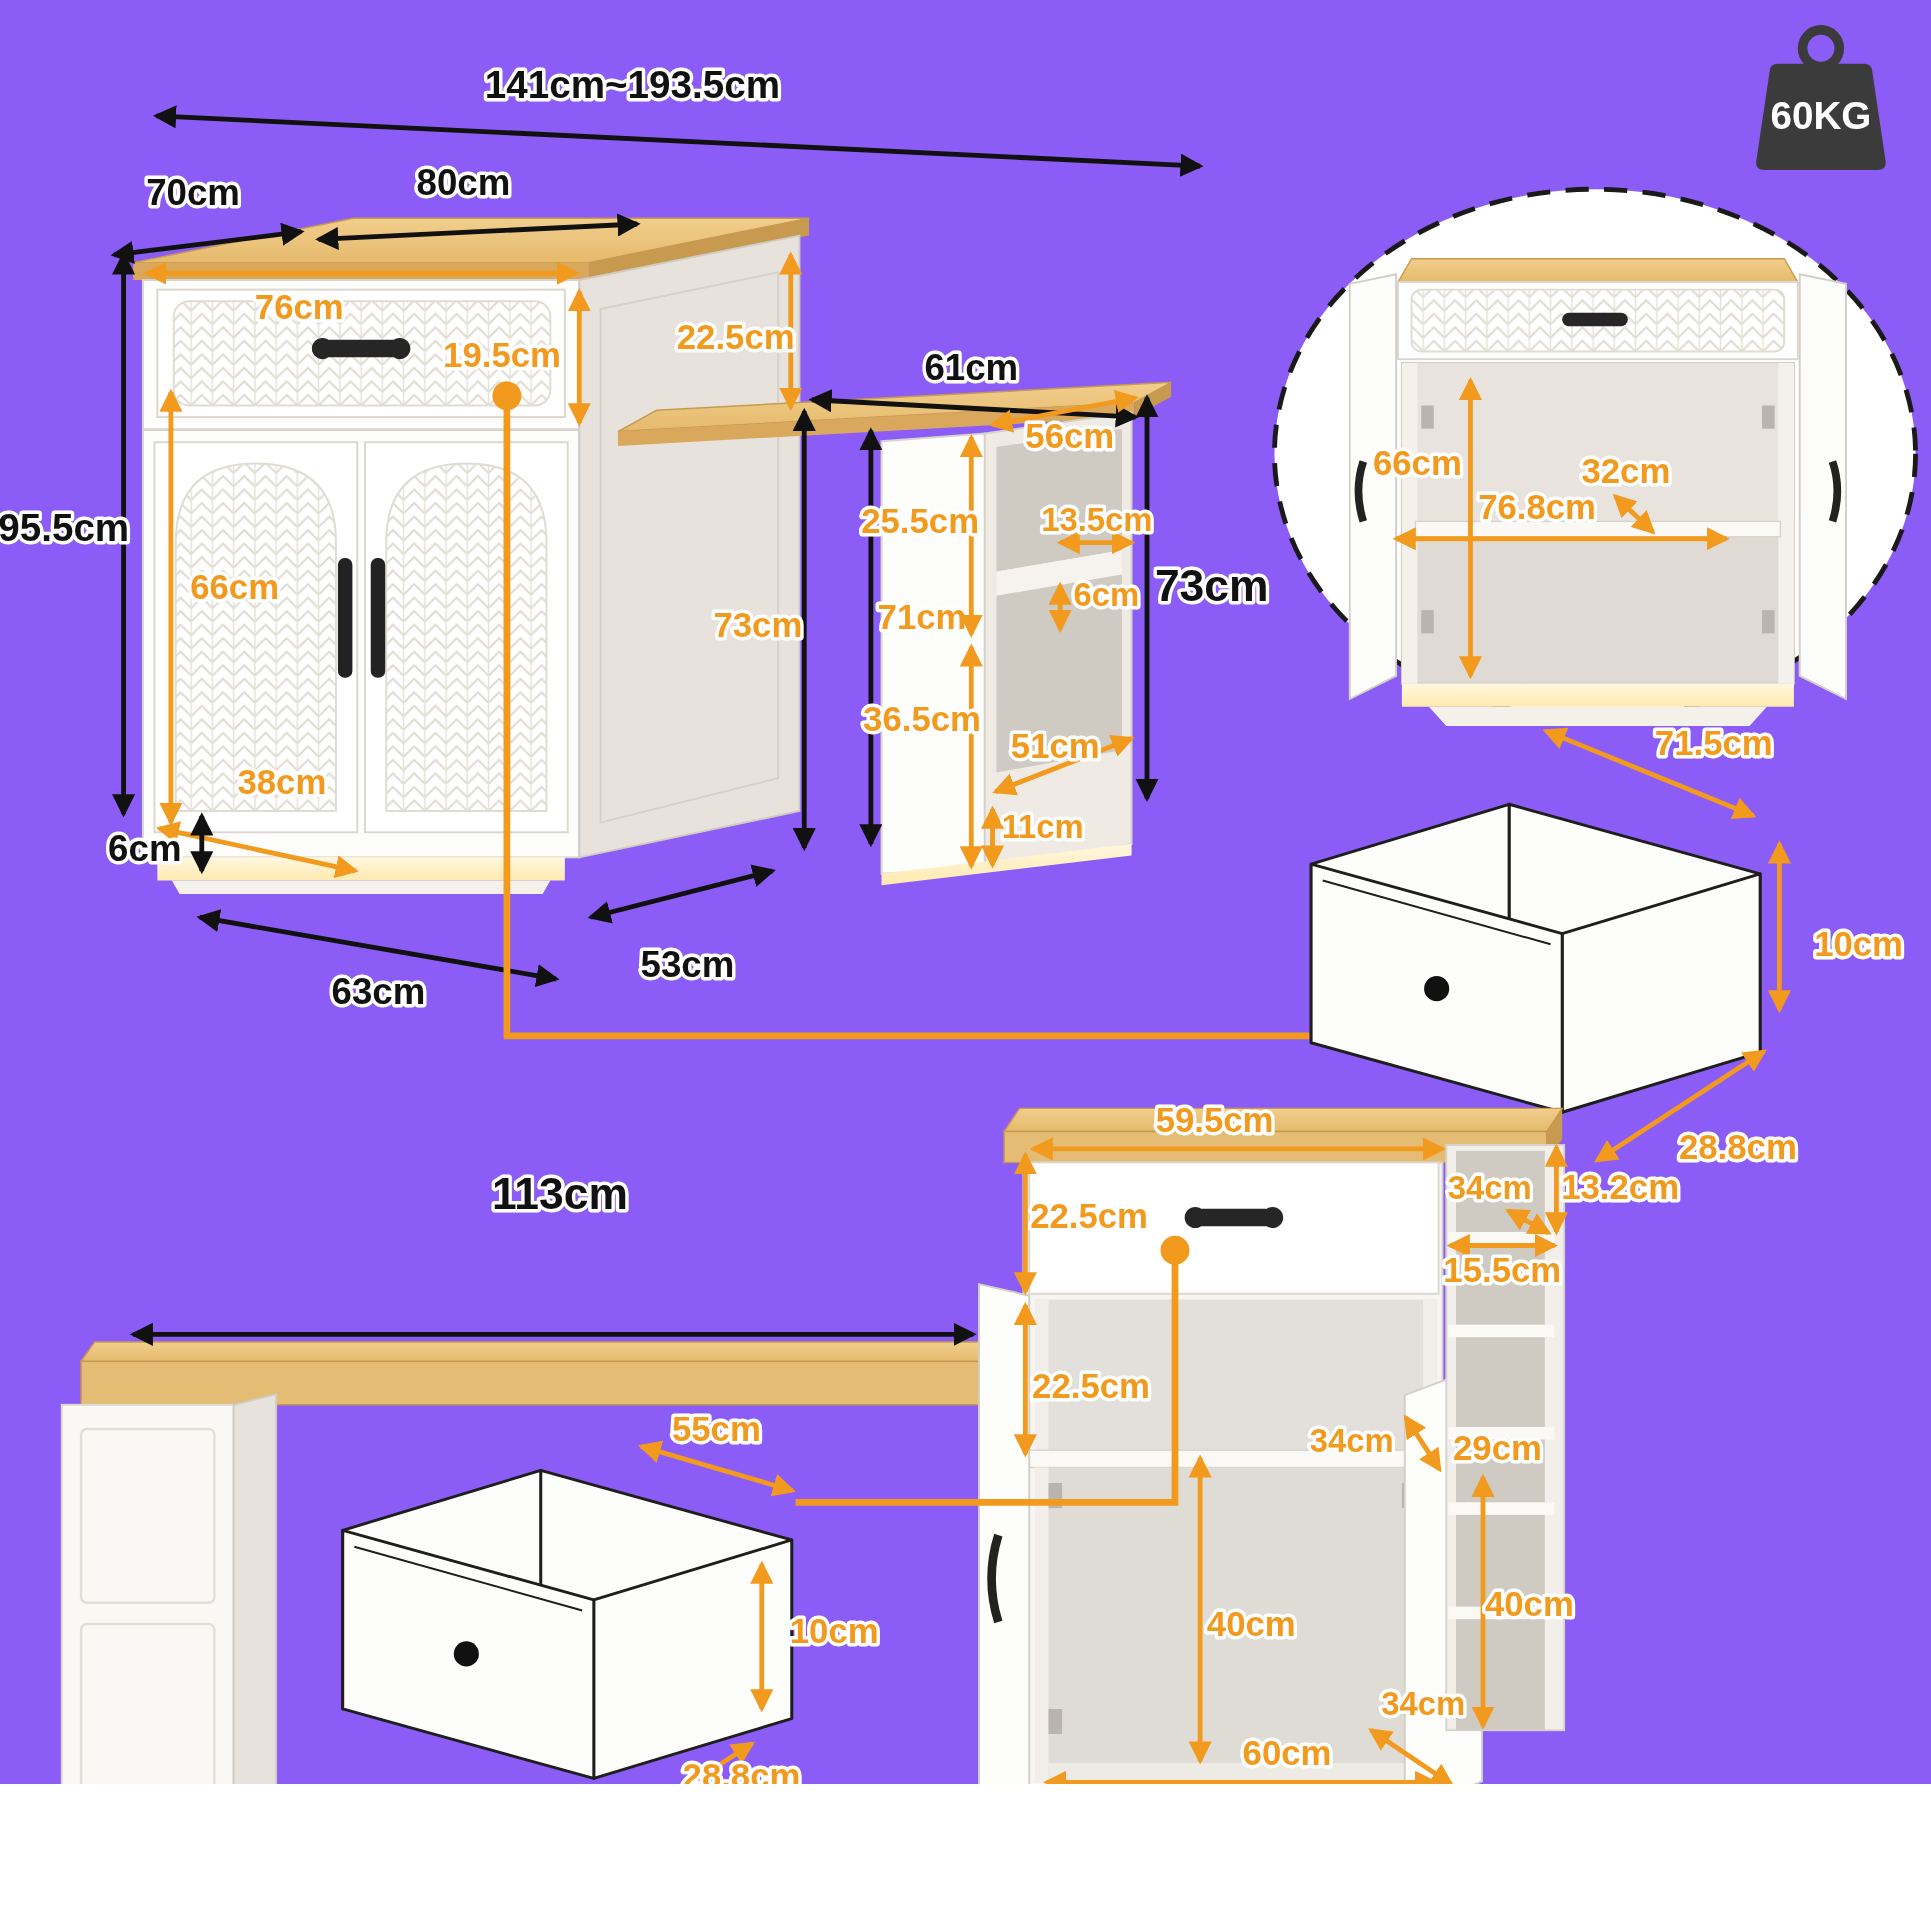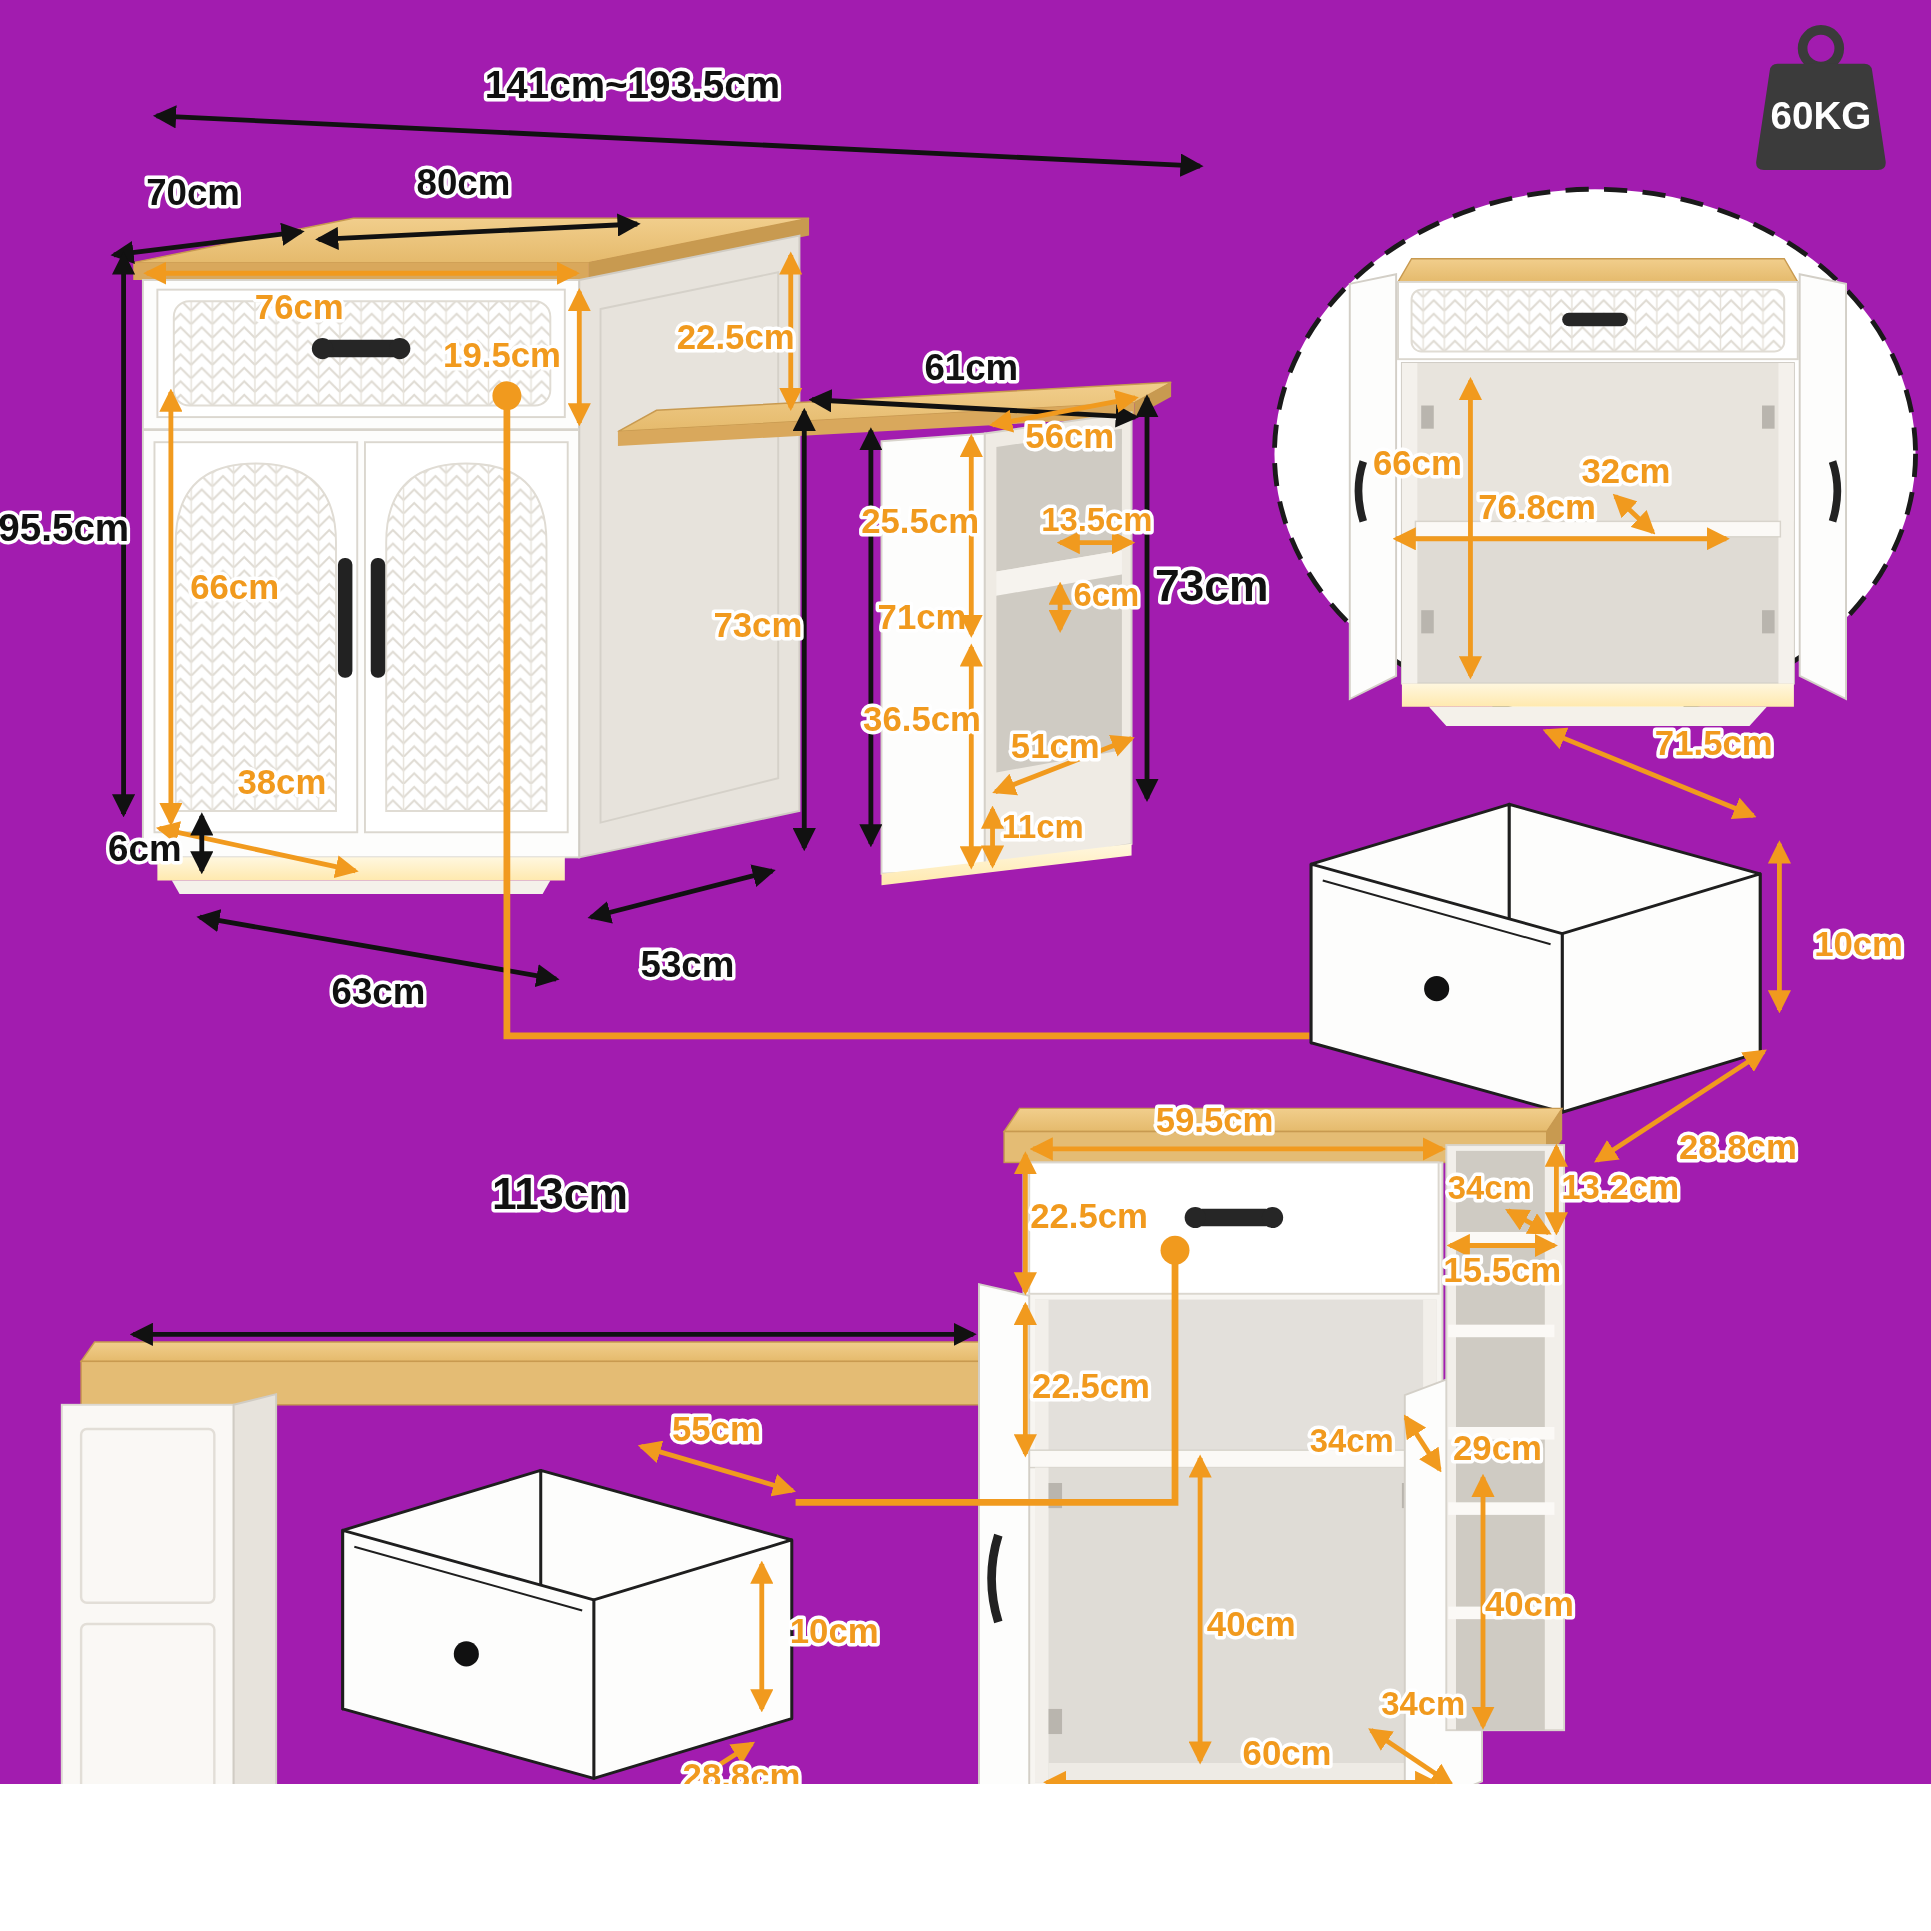--- a/index.html
+++ b/index.html
@@ -1,16 +1,16 @@
 <!DOCTYPE html>
 <html><head>
 <meta charset="utf-8">
 <style>
   html,body{margin:0;padding:0;background:#ffffff;}
-  .canvas{position:relative;width:1931px;height:1784px;background:#a21caf;overflow:hidden;
+  .canvas{position:relative;width:1931px;height:1784px;background:#8b5cf6;overflow:hidden;
           font-family:"Liberation Sans", sans-serif;}
   svg{position:absolute;left:0;top:0;}
   .dim-label{font-family:"Liberation Sans", sans-serif;font-weight:bold;
              paint-order:stroke;stroke:#ffffff;stroke-width:7px;stroke-linejoin:round;}
   .note-label{font-family:"Liberation Sans", sans-serif;font-weight:bold;}
   .badge-label{font-family:"Liberation Sans", sans-serif;font-weight:bold;}
 </style>
 </head>
 <body>
 

